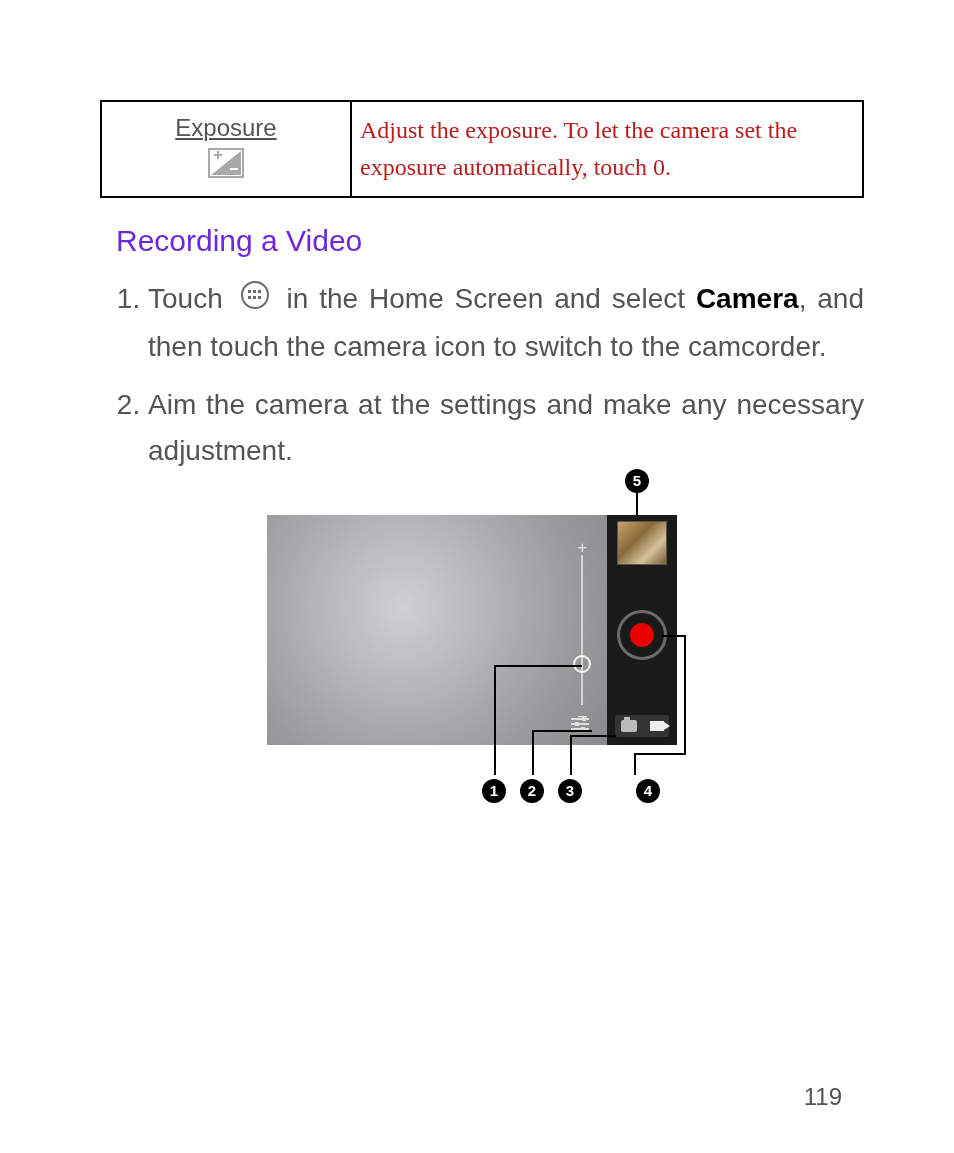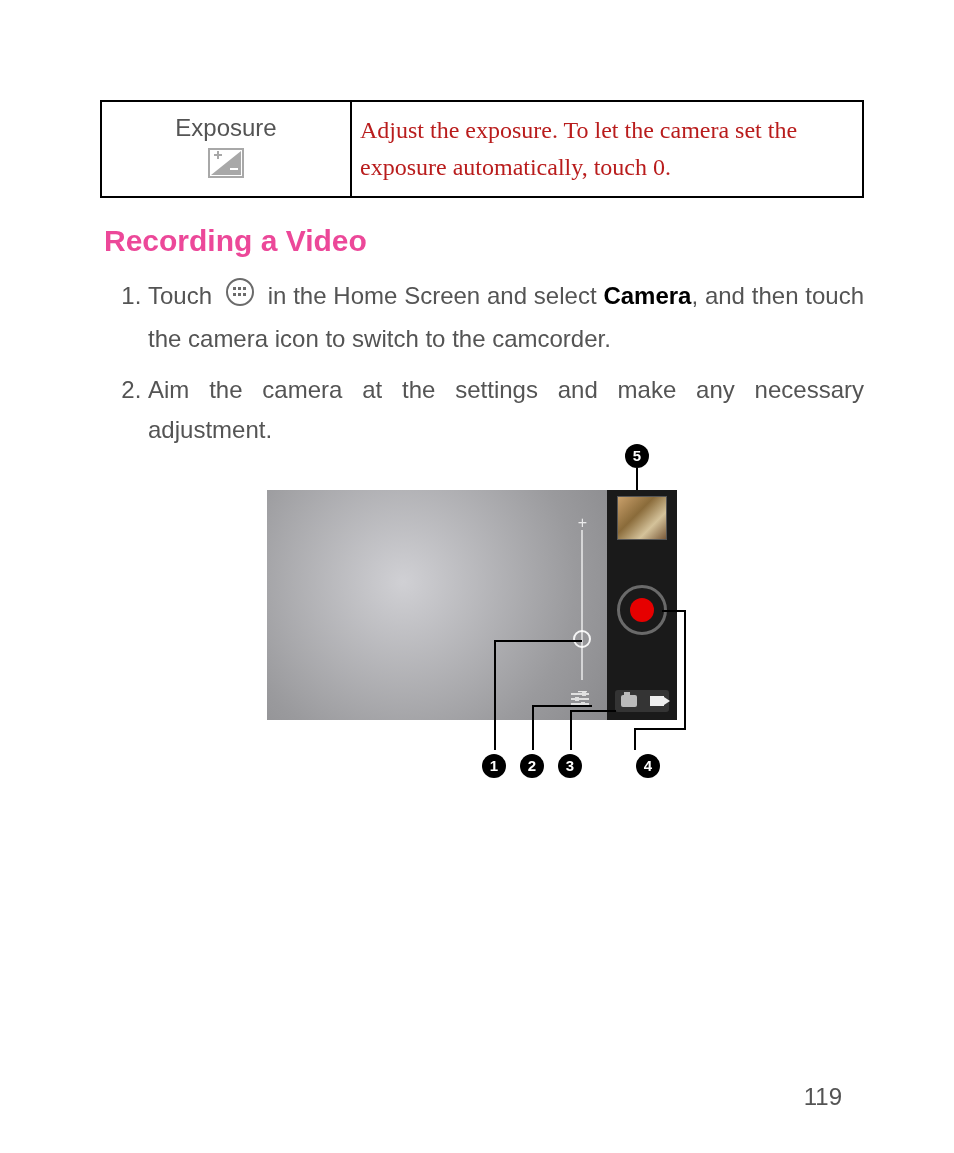--- a/index.html
+++ b/index.html
@@ -21,38 +21,39 @@
     border: 2px solid #000;
     padding: 10px 8px;
     vertical-align: top;
   }
   table.settings td.label {
     width: 250px;
     text-align: center;
     color: #545454;
     vertical-align: top;
     padding-top: 12px;
+    text-decoration: underline;
   }
   table.settings td.desc {
     color: #b91c1c;
     line-height: 1.55;
     text-align: left;
     font-family: Liberation Serif, serif;
   }
   .icon-wrap { margin-top: 6px; display: flex; justify-content: center; }
   h2.section {
     font-size: 30px;
-    font-weight: bold;
-    margin: 26px 0 18px 4px;
-    color: #ec4899;
+    font-weight: normal;
+    margin: 26px 0 18px 16px;
+    color: #6d28d9;
   }
   ol.steps {
     list-style: decimal;
     padding-left: 48px;
-    font-size: 24px;
+    font-size: 28px;
     color: #545454;
   }
   ol.steps li {
     margin-bottom: 12px;
     line-height: 1.65;
     text-align: justify;
   }
   .inline-icon {
     display: inline-block;
     vertical-align: middle;

